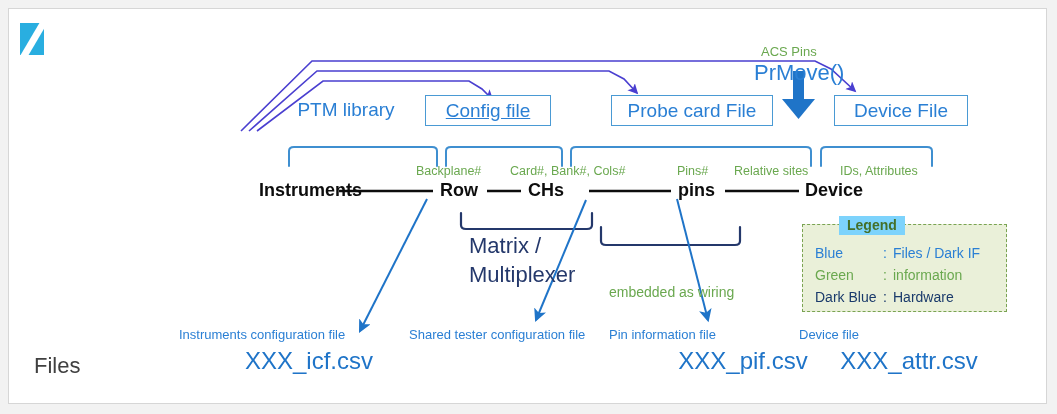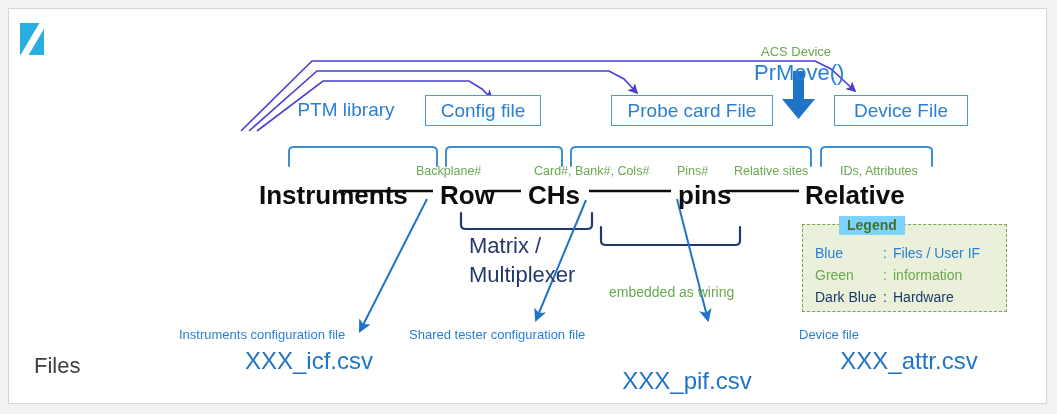--- a/index.html
+++ b/index.html
@@ -29,21 +29,21 @@
     position:absolute; border:1.6px solid #4a9ad4; background:#ffffff;
     color:#2a7fd4; font-size:19px; display:flex; align-items:center;
     justify-content:center; box-sizing:border-box;
   }
   .plainlabel{
     position:absolute; color:#2a7fd4; font-size:19px;
     display:flex; align-items:center; justify-content:center;
   }
 
   
-  .chain{ position:absolute; font-size:26px; font-weight:bold; color:#0d0d0d; }
+  .chain{ position:absolute; font-size:18px; font-weight:bold; color:#0d0d0d; }
   .ann{ position:absolute; font-size:12.5px; color:#6aa84f; }
 
   
   #legend{
     position:absolute; left:793px; top:215px; width:205px; height:88px;
     background:#eaf0d9; border:1.4px dashed #7aa352; box-sizing:border-box;
   }
   #legend-title{
     position:absolute; left:830px; top:207px; background:#7dd3fc;
     padding:1px 8px 2px 8px; font-size:14px; font-weight:bold; color:#44702a;
@@ -113,68 +113,69 @@
     <path d="M 668,190 L 699,311" fill="none" stroke="#1f74c8" stroke-width="2" marker-end="url(#ah-blue)"></path>
 
     <g stroke="#0d0d0d" stroke-width="2.6">
       <line x1="330" y1="182" x2="424" y2="182"></line>
       <line x1="478" y1="182" x2="512" y2="182"></line>
       <line x1="580" y1="182" x2="662" y2="182"></line>
       <line x1="716" y1="182" x2="790" y2="182"></line>
     </g>
   </svg>
 
-  <div class="t green" style="left:752px;top:36px;font-size:13px;">ACS Device</div>
+  <div class="t green" style="left:752px;top:36px;font-size:13px;">ACS Pins</div>
   <div class="t blue" style="left:745px;top:53px;font-size:22px;">PrMove()</div>
 
   <div class="plainlabel" style="left:272px;top:86px;width:130px;height:30px;">PTM library</div>
 
-  <div class="fbox" style="left:416px;top:86px;width:116px;height:31px;">Config file</div>
+  <div class="fbox" style="left:416px;top:86px;width:126px;height:31px;text-decoration:underline;">Config file</div>
 
   <div class="fbox" style="left:602px;top:86px;width:162px;height:31px;">Probe card File</div>
 
   <div class="fbox" style="left:825px;top:86px;width:134px;height:31px;">Device File</div>
 
   <div class="ann" style="left:407px;top:155px;">Backplane#</div>
-  <div class="ann" style="left:501px;top:155px;margin-left:24px;">Card#, Bank#, Cols#</div>
+  <div class="ann" style="left:501px;top:155px;">Card#, Bank#, Cols#</div>
   <div class="ann" style="left:668px;top:155px;">Pins#</div>
   <div class="ann" style="left:725px;top:155px;">Relative sites</div>
   <div class="ann" style="left:831px;top:155px;">IDs, Attributes</div>
 
   <div class="chain" style="left:250px;top:171px;">Instruments</div>
   <div class="chain" style="left:431px;top:171px;">Row</div>
   <div class="chain" style="left:519px;top:171px;">CHs</div>
   <div class="chain" style="left:669px;top:171px;">pins</div>
-  <div class="chain" style="left:796px;top:171px;">Relative</div>
+  <div class="chain" style="left:796px;top:171px;">Device</div>
 
   <div class="t navy" style="left:460px;top:226px;font-size:22px;">Matrix /</div>
   <div class="t navy" style="left:460px;top:255px;font-size:22px;">Multiplexer</div>
 
   <div class="t green" style="left:600px;top:276px;font-size:14px;">embedded as wiring</div>
 
   <div id="legend"></div>
   <div id="legend-title">Legend</div>
 
   <div class="lg-row blue" style="left:806px;top:236px;">Blue</div>
-  <div class="lg-row blue" style="left:884px;top:236px;">Files / User IF</div>
+  <div class="lg-row blue" style="left:884px;top:236px;">Files / Dark IF</div>
   <div class="lg-row blue" style="left:874px;top:236px;">:</div>
 
   <div class="lg-row green" style="left:806px;top:258px;">Green</div>
   <div class="lg-row green" style="left:884px;top:258px;">information</div>
   <div class="lg-row green" style="left:874px;top:258px;">:</div>
 
   <div class="lg-row darkblue" style="left:806px;top:280px;">Dark Blue</div>
   <div class="lg-row darkblue" style="left:884px;top:280px;">Hardware</div>
   <div class="lg-row darkblue" style="left:874px;top:280px;">:</div>
 
   <div id="files-label">Files</div>
 
   <div class="fcap" style="left:170px;top:318px;width:260px;">Instruments configuration file</div>
   <div class="fname" style="left:170px;top:338px;width:260px;">XXX_icf.csv</div>
 
   <div class="fcap" style="left:400px;top:318px;width:260px;">Shared tester configuration file</div>
 
-  <div class="fname" style="left:568px;top:338px;width:220px;margin-top:20px;">XXX_pif.csv</div>
+  <div class="fcap" style="left:600px;top:318px;width:220px;">Pin information file</div>
+  <div class="fname" style="left:624px;top:338px;width:220px;">XXX_pif.csv</div>
 
   <div class="fcap" style="left:790px;top:318px;width:220px;">Device file</div>
   <div class="fname" style="left:790px;top:338px;width:220px;">XXX_attr.csv</div>
 
 </div>
 
 </body></html>

